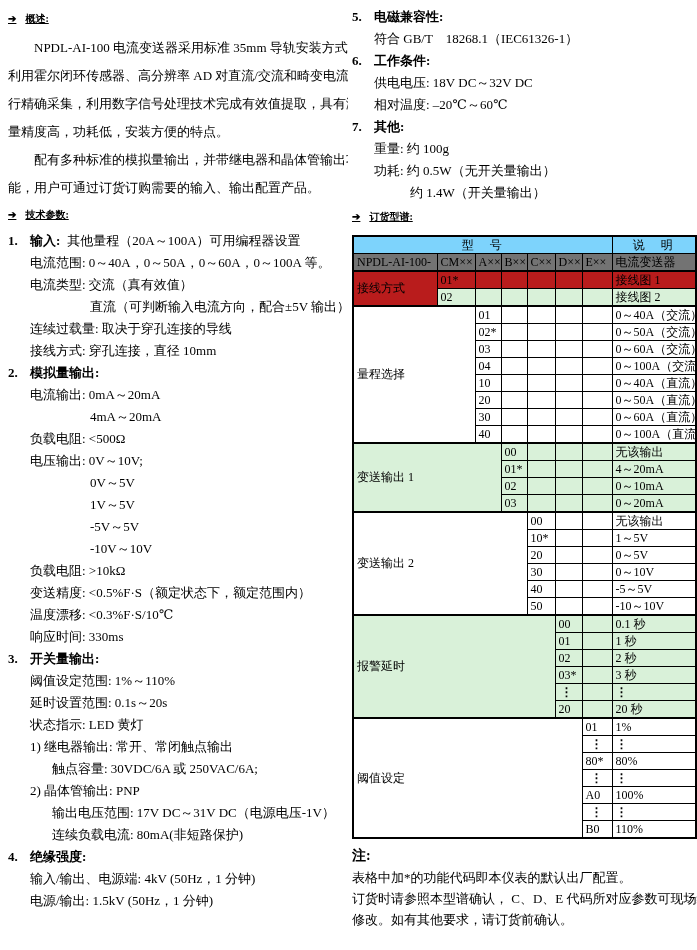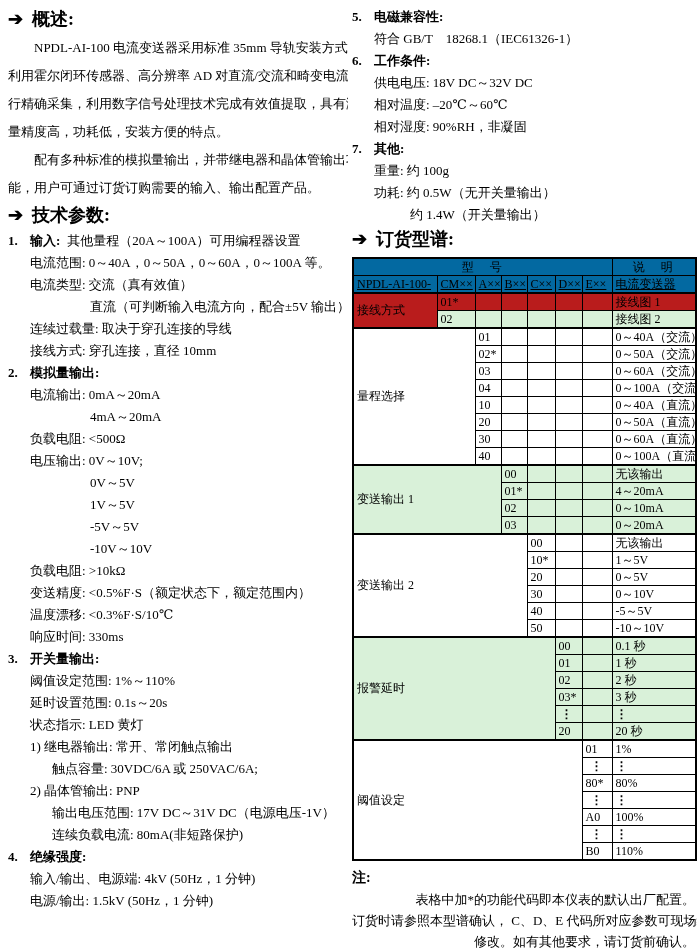--- a/index.html
+++ b/index.html
@@ -6,21 +6,21 @@
   body{
     width:697px;height:950px;overflow:hidden;
     background:#ffffff;color:#000000;
     font-family:"Liberation Serif","DejaVu Serif",serif;
     font-size:13px;
   }
   .page{display:flex;padding:6px 2px 0 8px;}
   .col-left{width:340px;flex:none;}
   .col-right{width:343px;flex:none;margin-left:4px;}
 
-  .h1{font-size:18px;font-weight:bold;line-height:26px;margin:0 0 2px 0;}
+  .h1{font-size:10px;font-weight:bold;line-height:26px;margin:0 0 2px 0;text-decoration:underline;}
   .h1 .arrow{margin-right:9px;font-weight:bold;}
 
   .pline{line-height:28px;text-align:justify;text-align-last:justify;white-space:nowrap;overflow:hidden;}
   .pline.pfirst{padding-left:26px;}
   .pline.plast{text-align-last:left;white-space:normal;}
 
   .stitle{line-height:22px;white-space:nowrap;}
   .snum{display:inline-block;width:22px;font-weight:bold;}
   .sname{font-weight:bold;}
   .srest{margin-left:7px;}
@@ -37,21 +37,21 @@
     vertical-align:middle;
   }
   table.order td.hdr{text-align:center;letter-spacing:2px;}
   table.order td.label{vertical-align:middle;}
   table.order tr.block-top td{border-top:2px solid #000;}
   table.order td.dots-code{text-align:right;padding-right:9px;font-weight:bold;}
   table.order td.dots-desc{font-weight:bold;}
 
   .note{margin-top:6px;}
   .note-h{font-weight:bold;font-size:14px;line-height:22px;}
-  .note-line{line-height:21px;white-space:nowrap;text-align:right;}
+  .note-line{line-height:21px;white-space:nowrap;}
 </style>
 </head>
 <body>
 
 <div class="page">
 
   <div class="col-left">
     <div class="h1">
       <span class="arrow">➔</span><span>概述:</span>
     </div>
@@ -101,46 +101,45 @@
       </div>
   </div>
 
   <div class="col-right">
     <div id="right-sections">
         <div class="stitle"><span class="snum">5.</span><span class="sname">电磁兼容性:</span></div>
         <div class="line ind1">符合 GB/T　18268.1（IEC61326-1）</div>
         <div class="stitle"><span class="snum">6.</span><span class="sname">工作条件:</span></div>
         <div class="line ind1">供电电压: 18V DC～32V DC</div>
         <div class="line ind1">相对温度: –20℃～60℃</div>
-        <div class="line ind1">相对湿度: 90%RH，非凝固</div>
         <div class="stitle"><span class="snum">7.</span><span class="sname">其他:</span></div>
         <div class="line ind1">重量: 约 100g</div>
         <div class="line ind1">功耗: 约 0.5W（无开关量输出）</div>
         <div class="line ind4">约 1.4W（开关量输出）</div>
       </div>
     <div class="h1">
       <span class="arrow">➔</span><span>订货型谱:</span>
     </div>
     <table class="order" id="order-table">
       <colgroup>
         <col style="width:84px">
           <col style="width:38px">
           <col style="width:26px">
           <col style="width:26px">
         <col style="width:28px">
           <col style="width:27px">
           <col style="width:30px">
           <col style="width:84px">
       </colgroup>
       <tbody id="order-table-body">
-          <tr style="background-color: #0369a1;">
+          <tr style="background-color: #7dd3fc;">
             <td class="hdr" colspan="7">型　号</td>
             <td class="hdr">说　明</td>
           </tr>
-          <tr style="background-color: #0369a1; text-decoration: underline;">
+          <tr style="background-color: #737373;">
             <td>NPDL-AI-100-</td>
             <td>CM××</td>
             <td>A××</td>
             <td>B××</td>
             <td>C××</td>
             <td>D××</td>
             <td>E××</td>
             <td>电流变送器</td>
           </tr>
           <tr class="block-top" style="background-color: #b91c1c;">

